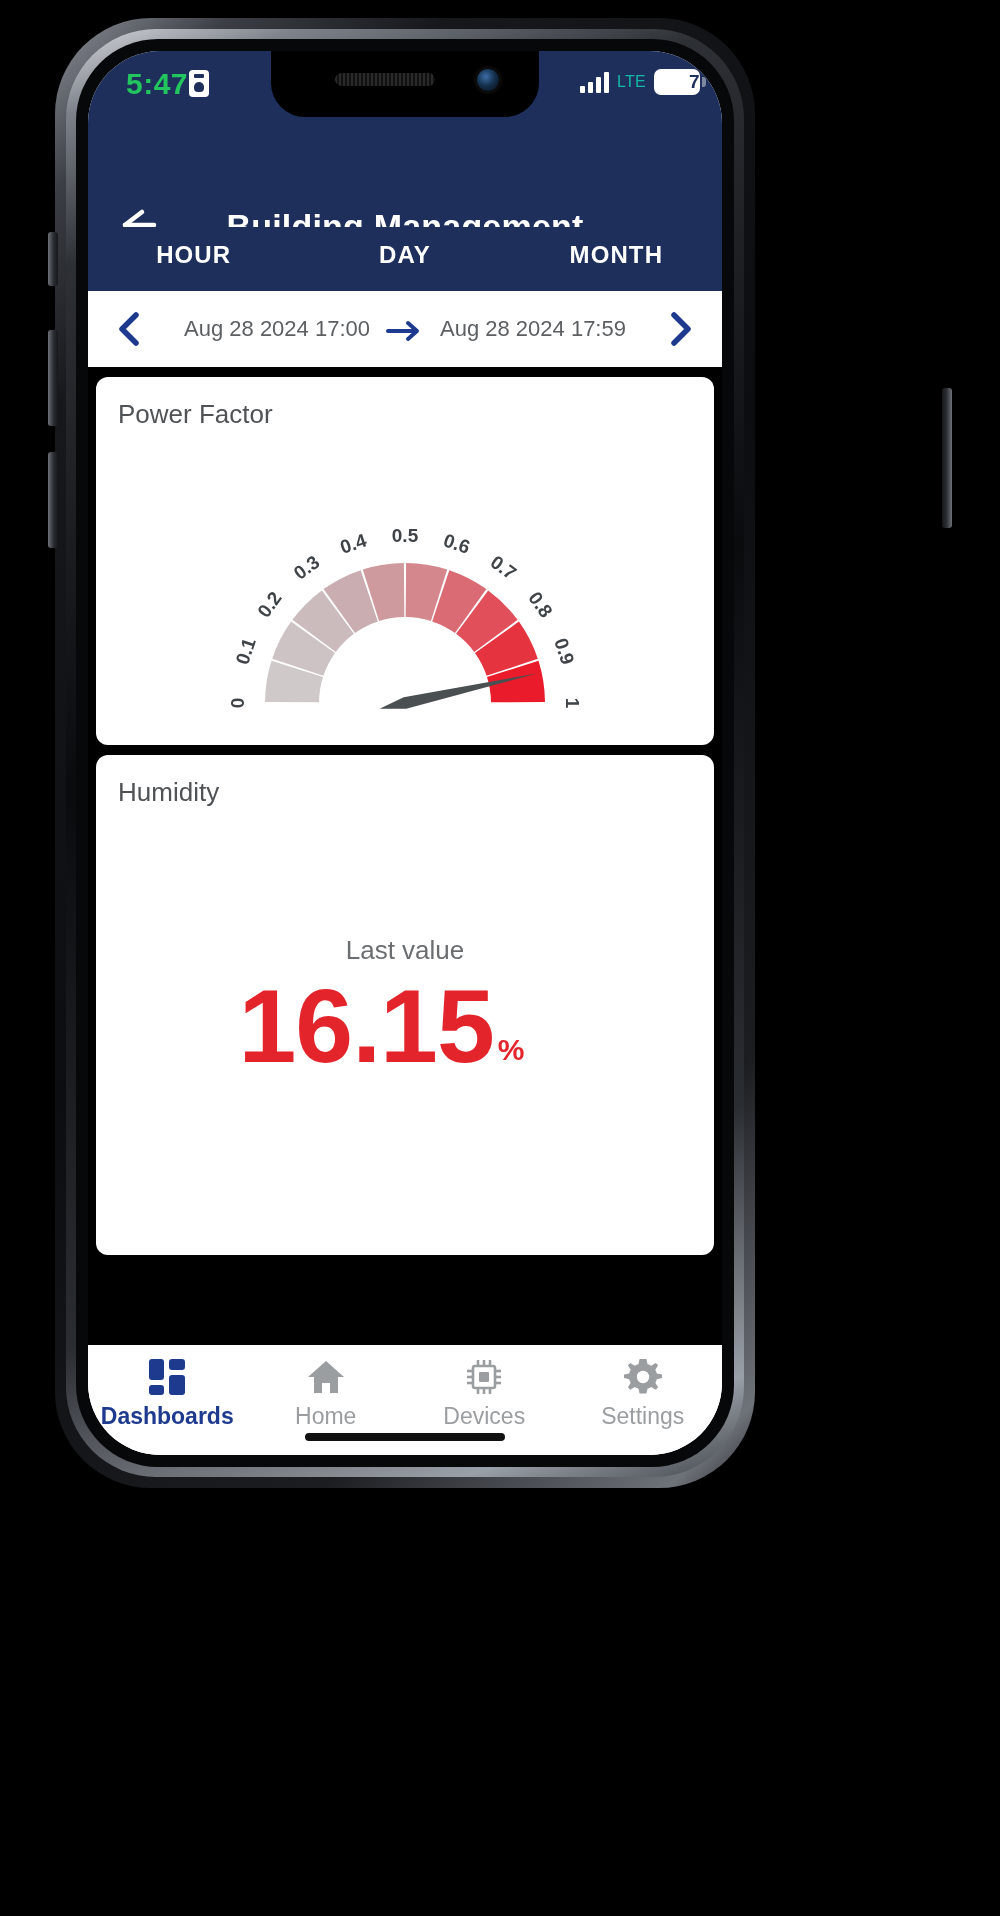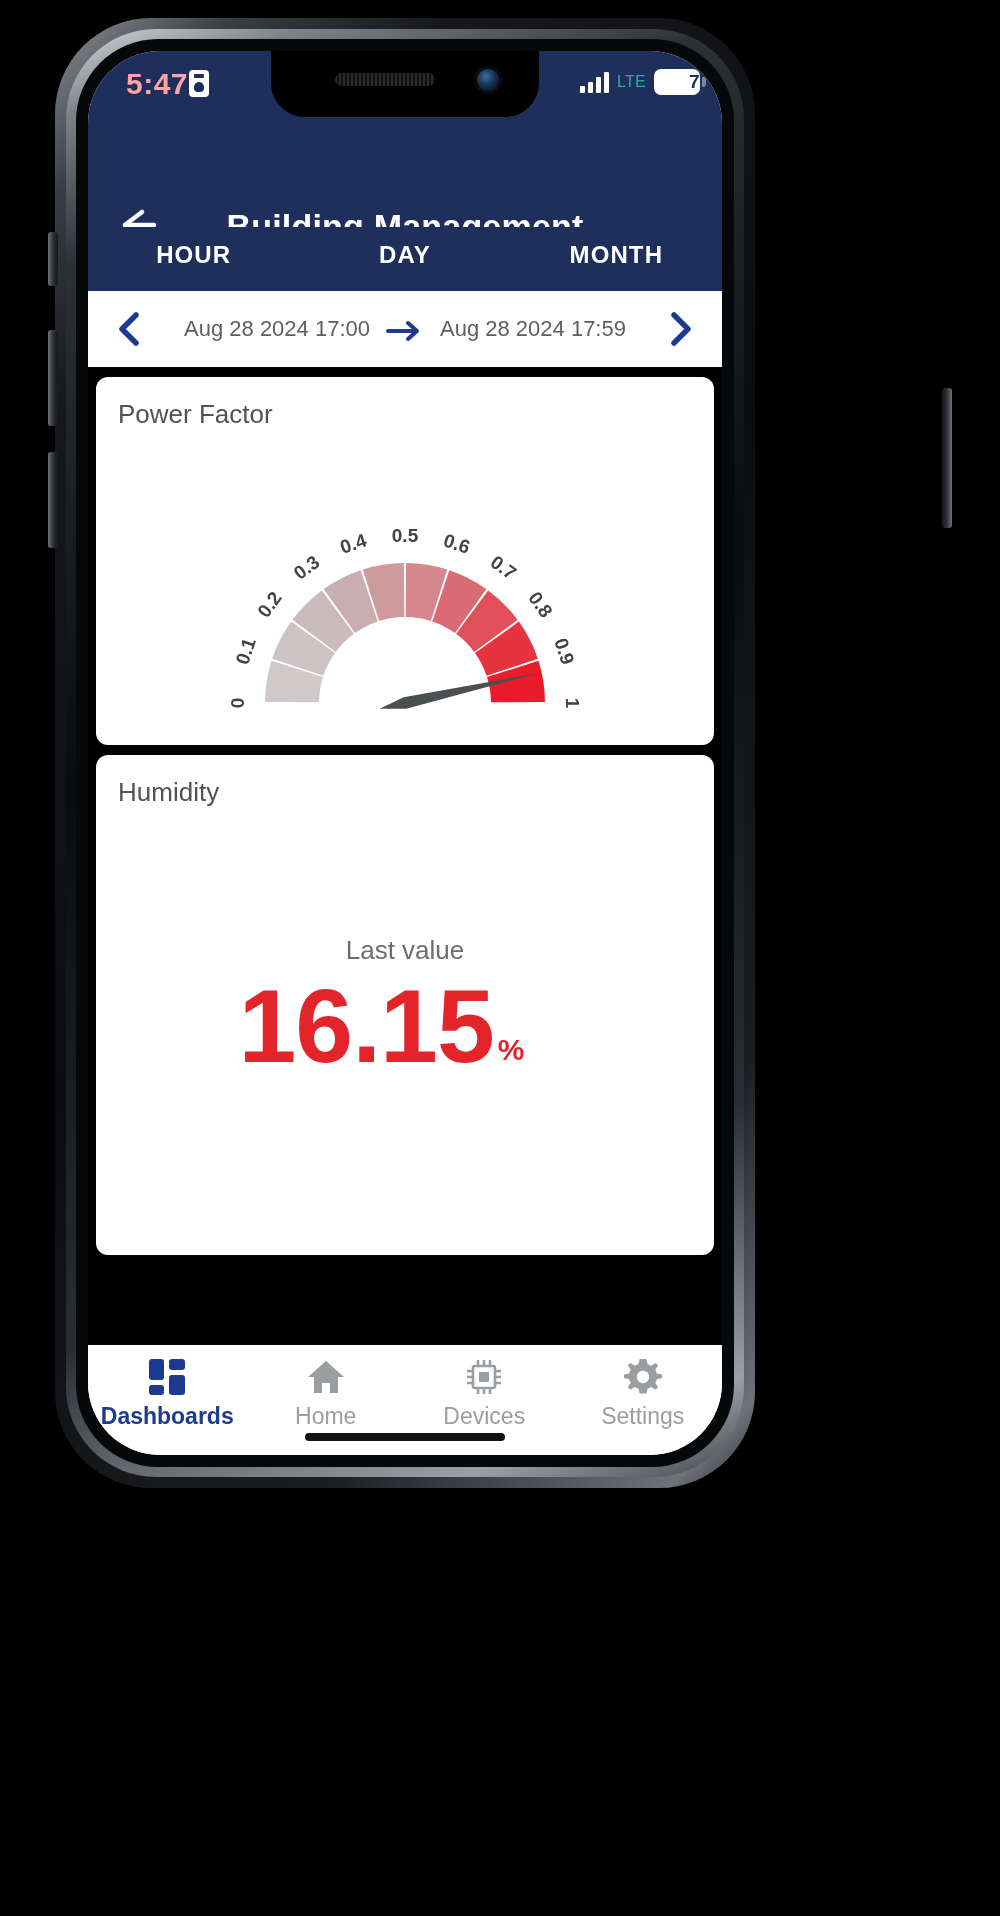--- a/index.html
+++ b/index.html
@@ -46,21 +46,21 @@
   .btn-power { right: 48px; top: 388px; width: 10px; height: 140px;
     background: linear-gradient(270deg,#6d7178,#2b2e33 55%,#15171a); }
 
   
   .statusbar {
     position: absolute; left: 0; top: 0; width: 634px; height: 74px;
     background: #1e2f5c;
   }
   .status-time {
     position: absolute; left: 38px; top: 16px;
-    color: #fca5a5; font-size: 30px; font-weight: 600; letter-spacing: 0.5px;
+    color: #22c55e; font-size: 30px; font-weight: 600; letter-spacing: 0.5px;
   }
   .status-idicon {
     position: absolute; left: 101px; top: 19px;
     width: 20px; height: 27px; border-radius: 4px; background: #fff;
   }
   .status-idicon::before {
     content:""; position:absolute; left:5px; top:4px; width:10px; height:4px; border-radius:1px; background:#1e2f5c;
   }
   .status-idicon::after {
     content:""; position:absolute; left:5px; top:12px; width:10px; height:10px; border-radius:50% 50% 40% 40%; background:#1e2f5c;

